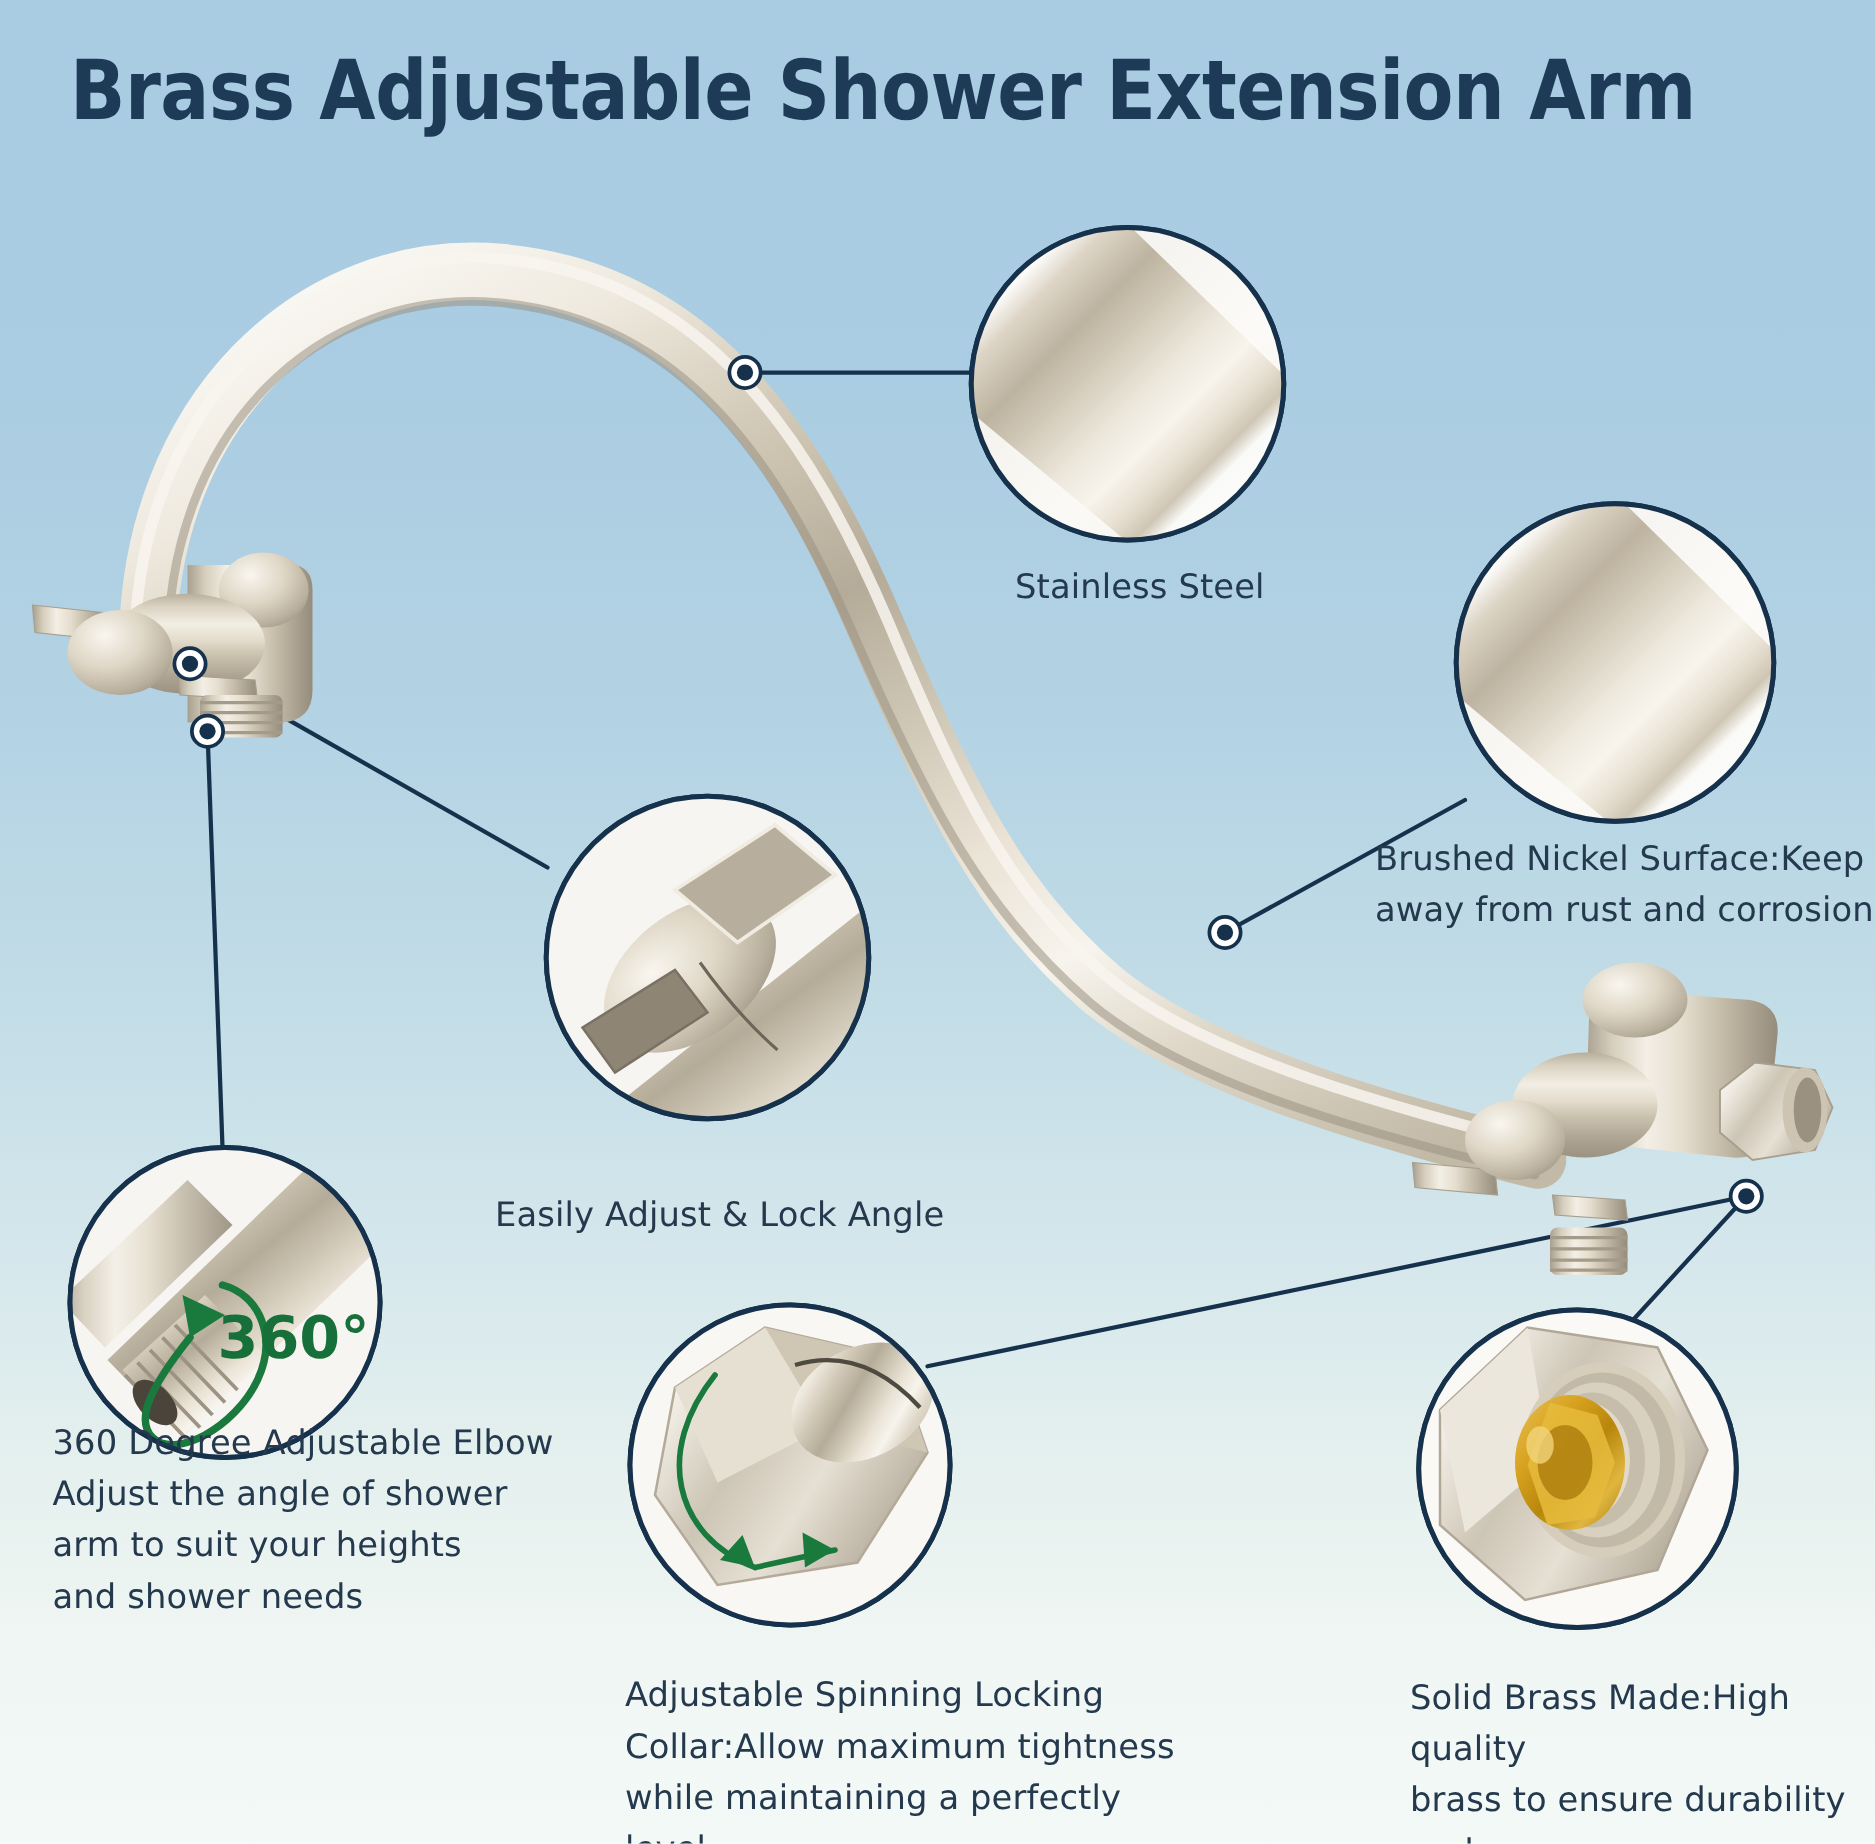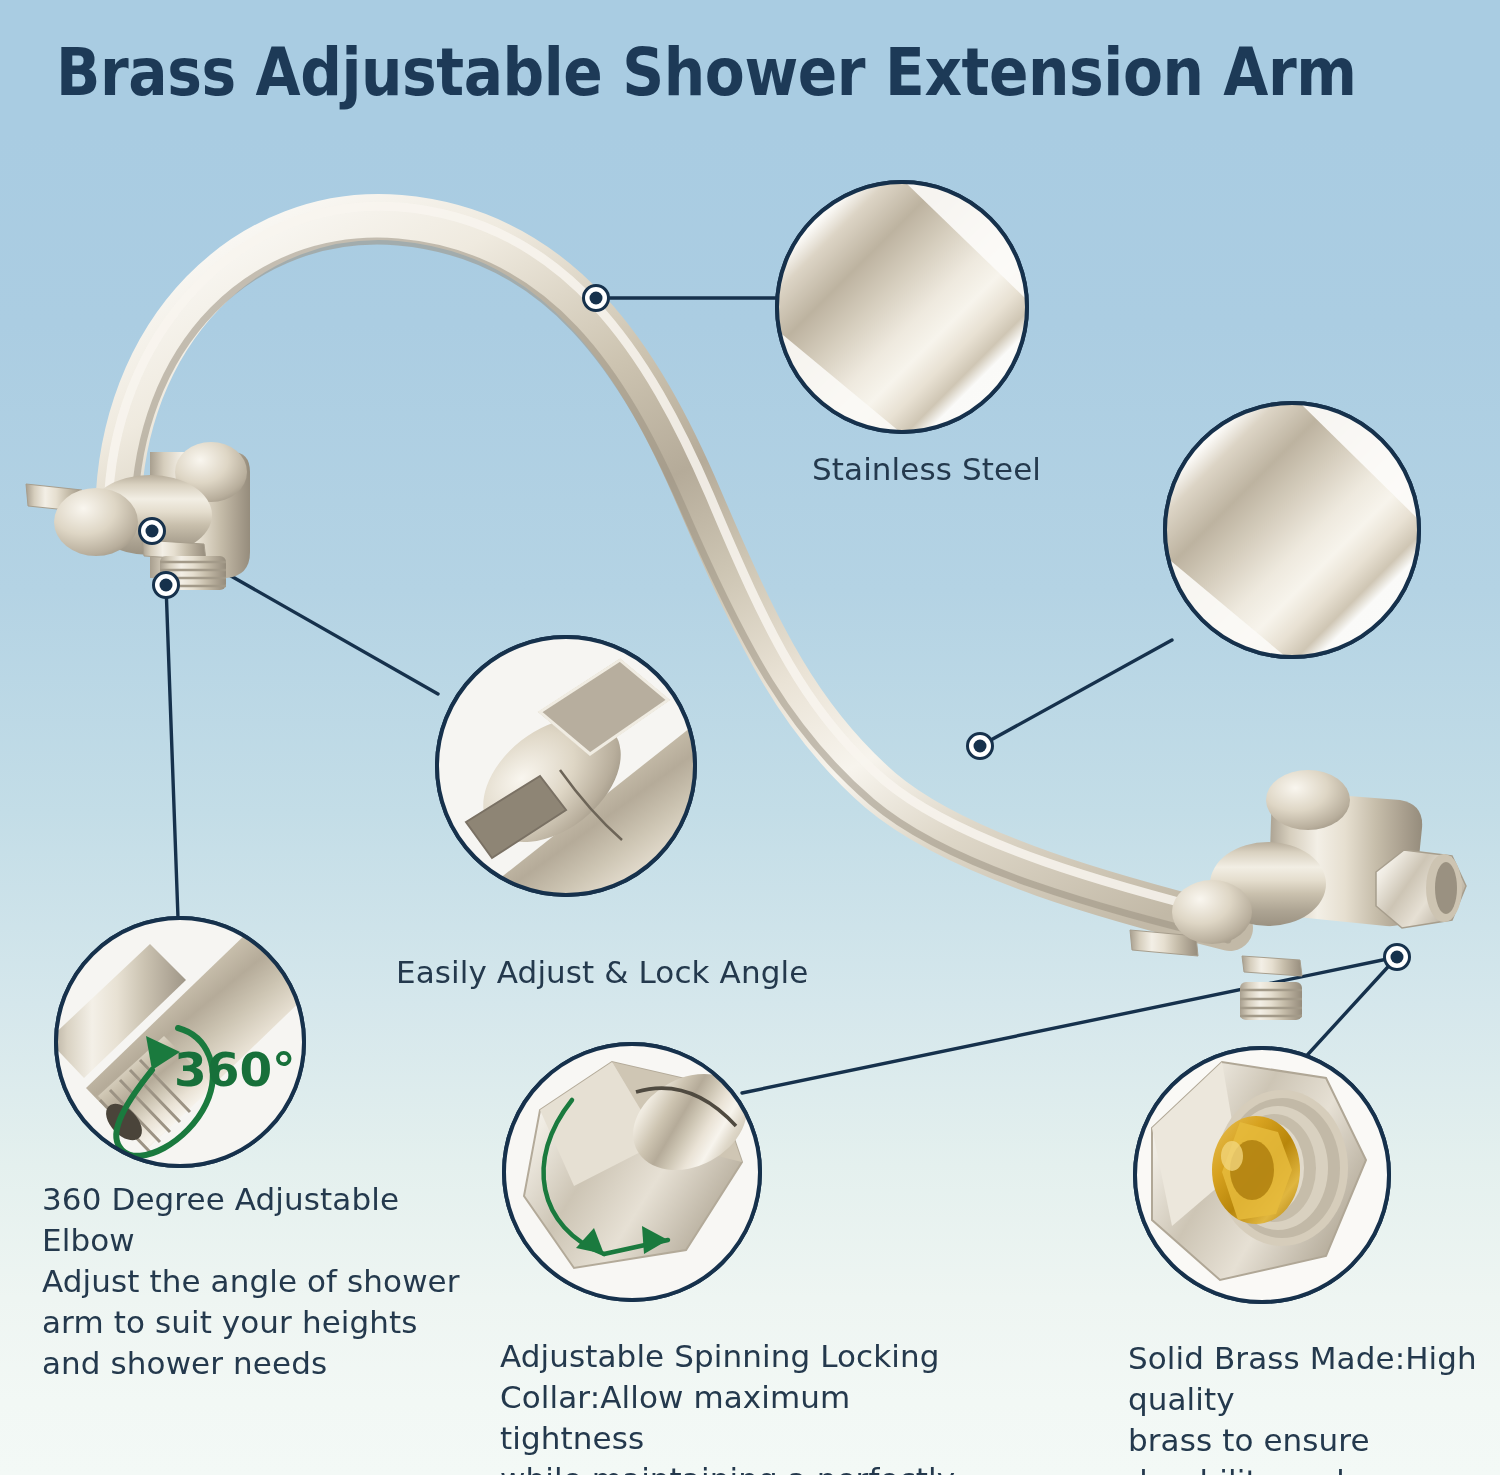--- a/index.html
+++ b/index.html
@@ -35,30 +35,30 @@
     white-space:nowrap;
     transform:scaleX(0.98);
     transform-origin:left top;
   }
   
   #art{position:absolute;left:0;top:0;width:1500px;height:1475px;}
   
   .caption{
     position:absolute;
     color:#24394d;
-    font-size:31px;
+    font-size:27px;
     line-height:41px;
     font-family:"DejaVu Sans","Liberation Sans",sans-serif;
     white-space:pre-line;
     letter-spacing:0.1px;
   }
   #cap-steel   {left:812px;  top:449px; width:340px;}
   #cap-nickel  {left:1100px; top:667px; width:400px;}
   #cap-adjust  {left:396px;  top:904px; width:420px;margin-top:48px;}
-  #cap-elbow   {left:42px;   top:1179px;width:430px;}
+  #cap-elbow   {left:42px;   top:1134px;width:430px;}
   #cap-collar  {left:500px;  top:1336px;width:470px;}
   #cap-brass   {left:1128px; top:1338px;width:380px;}
 </style>
 </head>
 <body>
 
 <div id="poster">
 
   <div id="title">Brass Adjustable Shower Extension Arm</div>
 
@@ -338,20 +338,22 @@
         <circle cx="166" cy="585" r="6.5" fill="#16314c"></circle>
       </g>
       <g>
         <circle cx="1397" cy="957" r="12.5" fill="#ffffff" stroke="#16314c" stroke-width="3"></circle>
         <circle cx="1397" cy="957" r="6.5" fill="#16314c"></circle>
       </g>
     </g>
   </svg>
 
   <div class="caption" id="cap-steel">Stainless Steel</div>
+  <div class="caption" id="cap-nickel">Brushed Nickel Surface:Keep
+away from rust and corrosion</div>
   <div class="caption" id="cap-adjust">Easily Adjust &amp; Lock Angle</div>
   <div class="caption" id="cap-elbow">360 Degree Adjustable Elbow
 Adjust the angle of shower
 arm to suit your heights
 and shower needs</div>
   <div class="caption" id="cap-collar">Adjustable Spinning Locking
 Collar:Allow maximum tightness
 while maintaining a perfectly level
 shower extension</div>
   <div class="caption" id="cap-brass">Solid Brass Made:High quality

